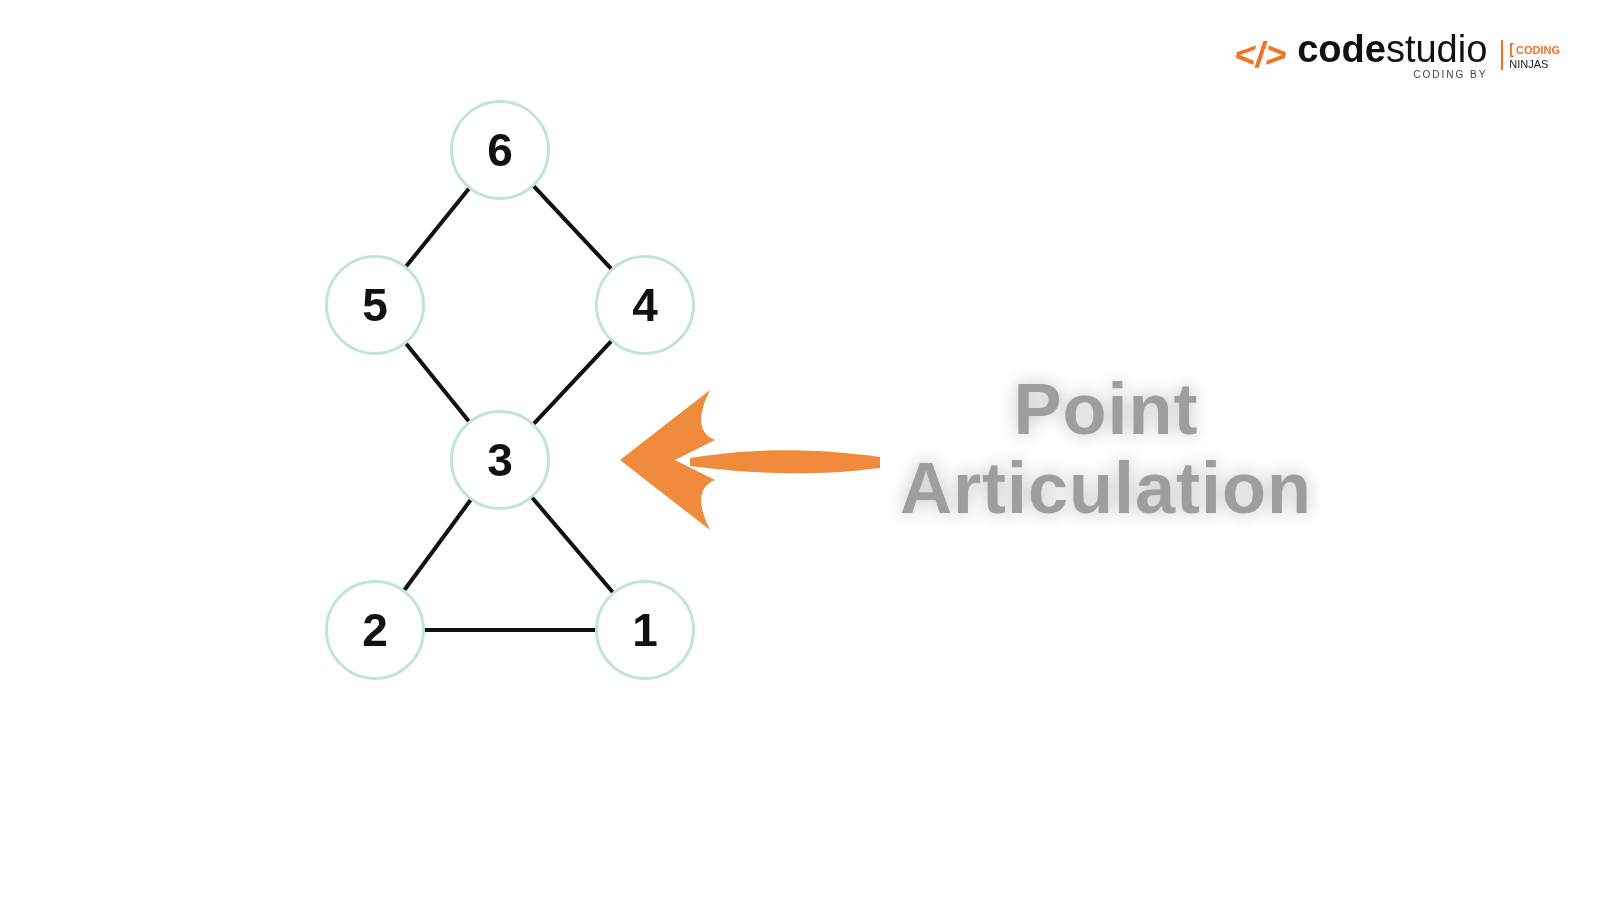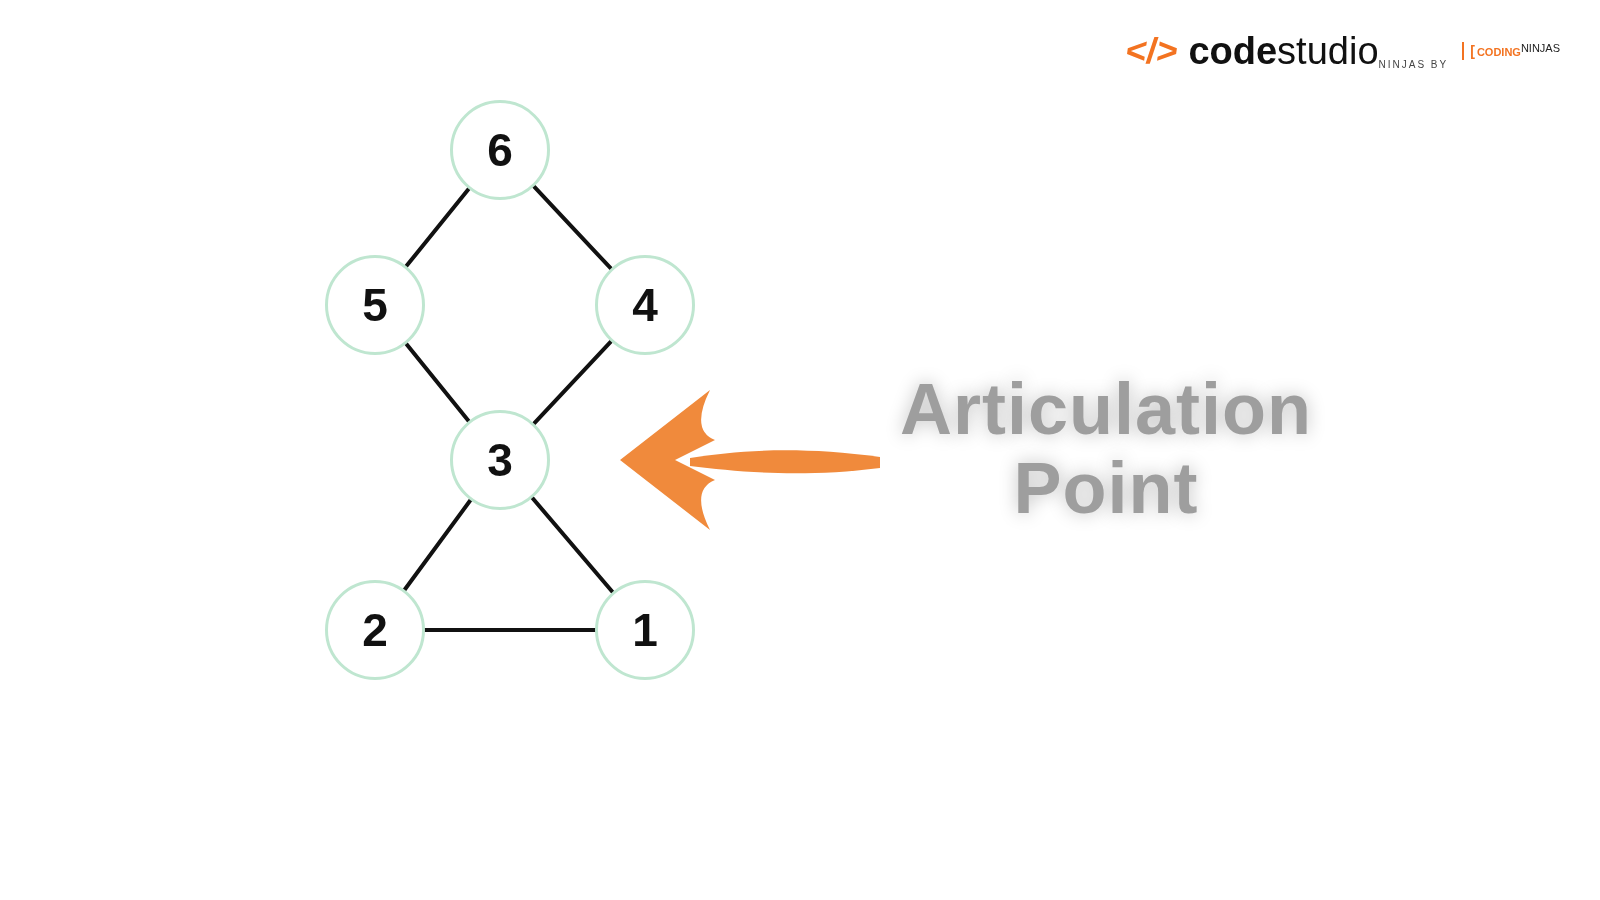--- a/index.html
+++ b/index.html
@@ -3,25 +3,25 @@
 <meta charset="utf-8">
 <style>
   html,body{margin:0;padding:0;width:1600px;height:900px;background:#fff;font-family:Arial,Helvetica,sans-serif;overflow:hidden}
   .stage{position:relative;width:1600px;height:900px}
   svg{position:absolute;top:0;left:0}
   .node{position:absolute;width:100px;height:100px;border-radius:50%;background:#fff;border:3px solid #bfe6d0;display:flex;align-items:center;justify-content:center;font-weight:800;font-size:46px;color:#111;box-sizing:border-box}
   .annotation{position:absolute;font-weight:800;color:#9e9e9e;text-shadow:0 0 18px rgba(0,0,0,.25);line-height:1.1;letter-spacing:1px}
   .arrow{position:absolute}
   .brand{position:absolute;top:30px;right:40px;display:flex;align-items:center;gap:10px}
   .brand-icon{font-size:36px;font-weight:900;color:#f37321;transform:skewX(-8deg)}
-  .brand-text{display:flex;flex-direction:row;line-height:1}
+  .brand-text{display:flex;flex-direction:column;line-height:1}
   .brand-main{font-size:38px;font-weight:400;color:#111;letter-spacing:0}
   .brand-main b{font-weight:800}
   .brand-sub{font-size:10px;letter-spacing:2px;color:#444;align-self:flex-end;margin-top:2px}
-  .ninjas{display:flex;flex-direction:row;align-items:flex-start;border-left:2px solid #f37321;padding-left:6px;margin-left:4px}
+  .ninjas{display:flex;flex-direction:column;align-items:flex-start;border-left:2px solid #f37321;padding-left:6px;margin-left:4px}
   .ninjas-top{font-size:11px;font-weight:700;color:#f37321;letter-spacing:0}
   .ninjas-bot{font-size:11px;font-weight:400;color:#222;letter-spacing:0}
   .ninjas-icon{color:#f37321;font-weight:900;font-size:14px;margin-right:2px}
 </style>
 </head>
 <body>
 <div class="stage">
 
   <svg id="edges-svg" width="1600" height="900">
       <line x1="468.6123774405109" y1="188.92065197376647" x2="406.3876225594891" y2="266.0793480262335" stroke="#111111" stroke-width="4" stroke-linecap="round"></line>
@@ -43,29 +43,29 @@
     </div>
 
   <svg class="arrow" width="1600" height="900">
     <g id="arrow-g">
         <path d="M 880 457 C 800 446, 740 450, 690 458 L 690 466 C 740 472, 800 478, 880 468 Z" fill="#f08a3c"></path>
         <path d="M 620 460 L 710 390 Q 690 430 715 440 L 675 460 L 715 480 Q 690 490 710 530 Z" fill="#f08a3c"></path>
       </g>
   </svg>
 
   <div id="annotation" class="annotation" style="left: 900px; top: 370px; font-size: 72px;">
+    <div style="text-align:center">Point</div>
     <div>Articulation</div>
-    <div style="text-align:center">Point</div>
   </div>
 
   <div class="brand">
     <span class="brand-icon">&lt;/&gt;</span>
     <span class="brand-text">
       <span class="brand-main"><b>code</b><span>studio</span></span>
-      <span class="brand-sub">NINJAS BY</span>
+      <span class="brand-sub">CODING BY</span>
     </span>
     <span class="ninjas">
       <span><span class="ninjas-icon">[</span><span class="ninjas-top">CODING</span></span>
       <span class="ninjas-bot">NINJAS</span>
     </span>
   </div>
 
 </div>
 
 </body></html>

